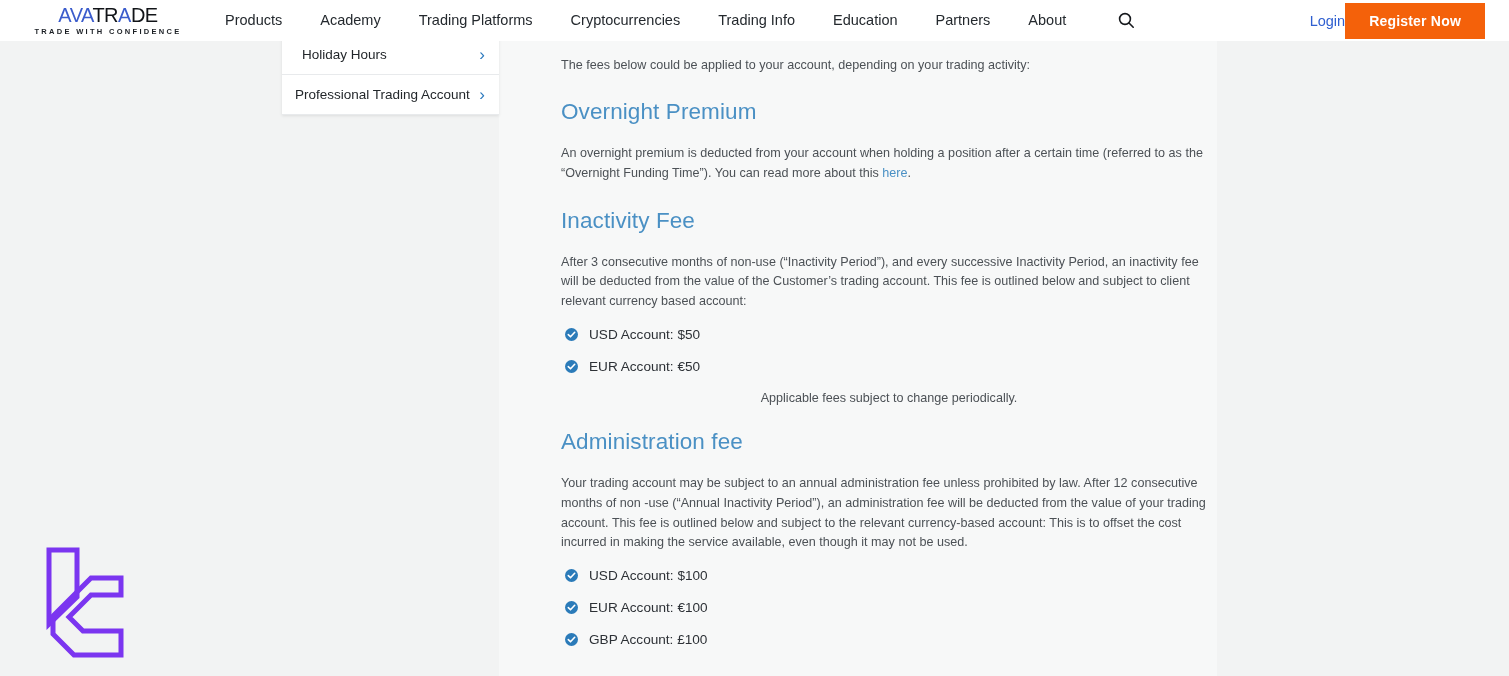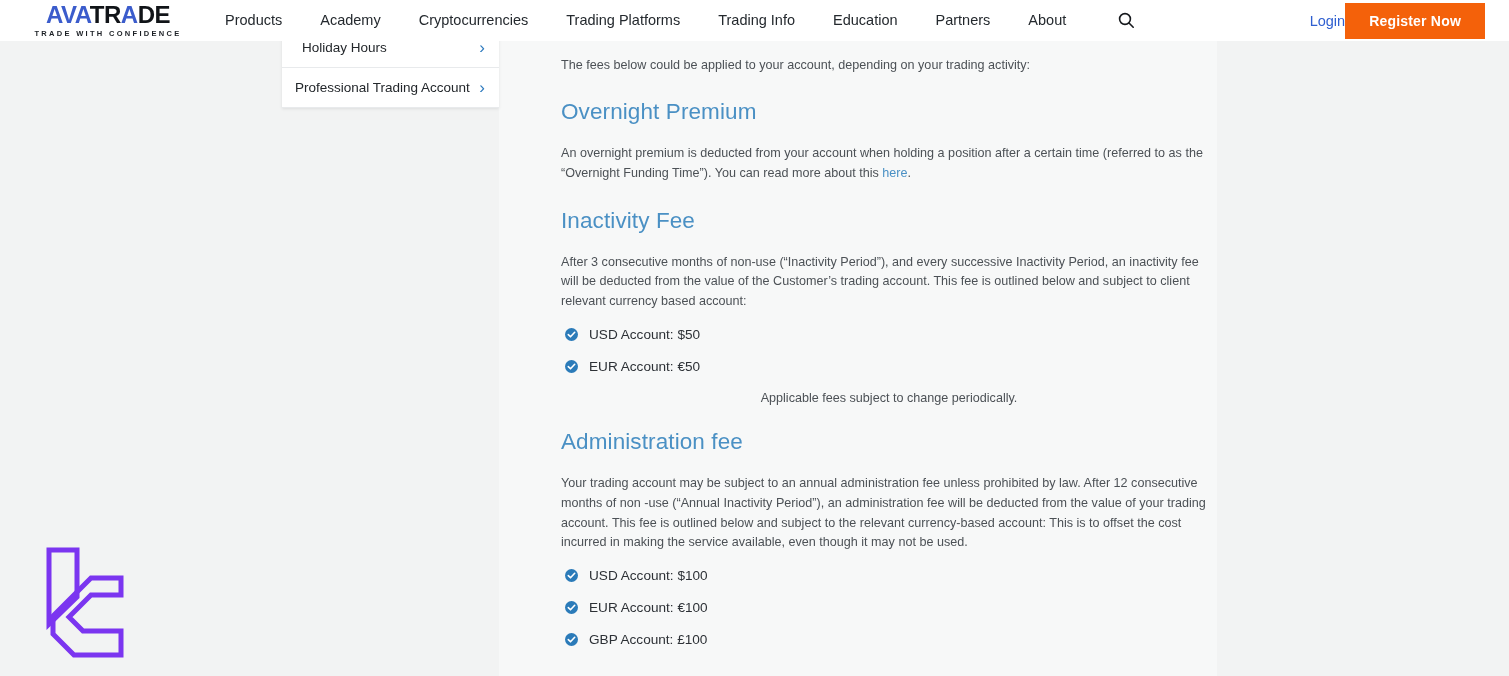--- a/index.html
+++ b/index.html
@@ -21,21 +21,21 @@
     z-index: 40;
   }
   .logo-wrap {
     width: 208px; height: 41px;
     display: flex; flex-direction: column;
     justify-content: center; align-items: center;
     padding-left: 8px;
   }
   .logo-main {
     font-family: "Liberation Sans", sans-serif;
-    font-size: 24px; font-weight: bold;
+    font-size: 20px; font-weight: normal;
     letter-spacing: -0.5px; line-height: 1;
     white-space: nowrap;
   }
   .logo-ava { color: #3b5ccc; }
   .logo-t { color: #111418; }
   .logo-a2 { color: #3b5ccc; }
   .logo-rest { color: #111418; }
   .logo-tag {
     font-size: 7.5px; font-weight: bold;
     letter-spacing: 2.3px; color: #1b1f24;
@@ -69,21 +69,21 @@
     font-size: 14px; font-weight: bold;
     padding: 10px 24px;
     border: none; cursor: pointer;
     white-space: nowrap;
     letter-spacing: 0.2px;
   }
 
   
   .sidebar {
     position: absolute;
-    top: 28px; left: 282px;
+    top: 35px; left: 282px;
     width: 217px;
     background: #d946ef;
     box-shadow: 0 1px 3px rgba(0,0,0,0.09);
     z-index: 20;
   }
   .side-item {
     height: 40px;
     display: flex; align-items: center;
     padding: 0 14px 0 20px;
     border-bottom: 1px solid #e8eaec;
@@ -161,22 +161,22 @@
   <div class="header">
 
     <div class="logo-wrap">
       <div class="logo-main"><span class="logo-ava">AVA</span><span class="logo-t">TR</span><span class="logo-a2">A</span><span class="logo-rest">DE</span></div>
       <div class="logo-tag">TRADE WITH CONFIDENCE</div>
     </div>
 
     <div class="nav">
       <div class="nav-item">Products</div>
       <div class="nav-item">Academy</div>
+      <div class="nav-item">Trading Platforms</div>
       <div class="nav-item">Cryptocurrencies</div>
-      <div class="nav-item">Trading Platforms</div>
       <div class="nav-item">Trading Info</div>
       <div class="nav-item">Education</div>
       <div class="nav-item">Partners</div>
       <div class="nav-item">About</div>
 
       <div class="search-btn">
         <svg width="17" height="17" viewBox="0 0 17 17">
           <circle cx="7" cy="7" r="5.4" fill="none" stroke="#16191d" stroke-width="1.6"></circle>
           <line x1="11" y1="11" x2="15.2" y2="15.2" stroke="#16191d" stroke-width="1.6" stroke-linecap="round"></line>
         </svg>

